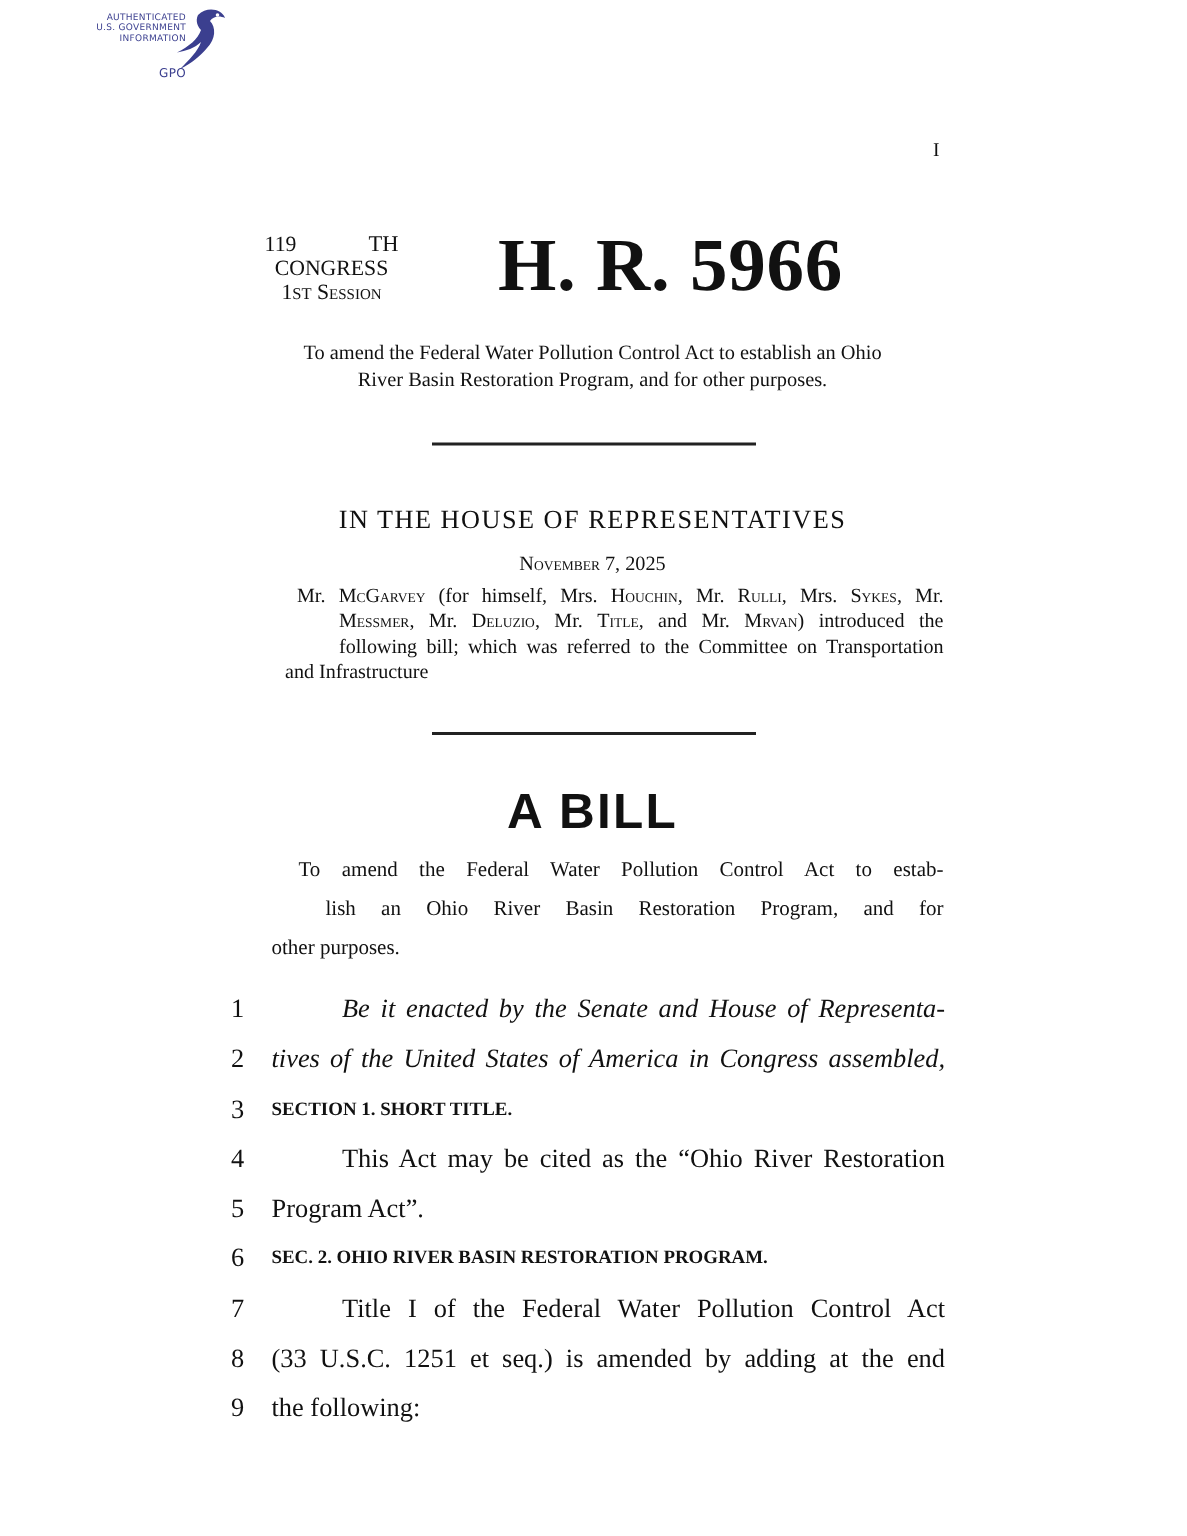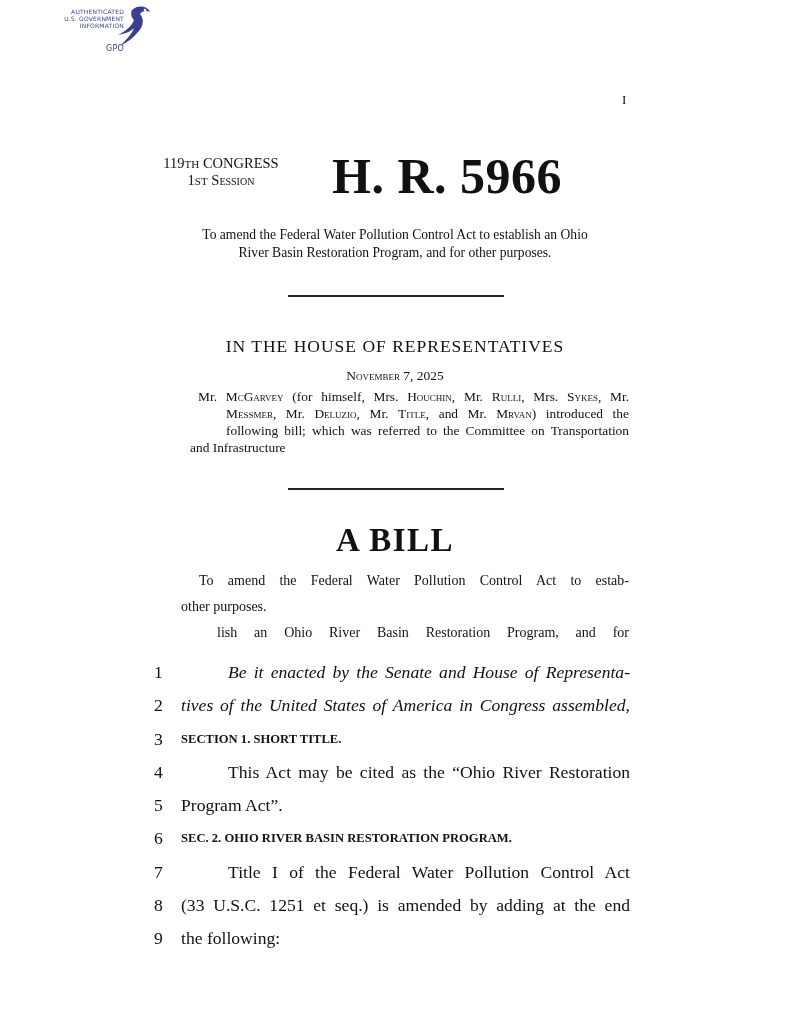--- a/index.html
+++ b/index.html
@@ -36,21 +36,21 @@
             font-family: "Liberation Serif", serif; font-size: 13.5px; font-variant: small-caps; }
 
     .sponsors { left: 162px; top: 388px; width: 467px;
                 font-family: "Liberation Serif", serif; font-size: 13.4px; line-height: 17px;
                 text-align: justify; }
     .sponsors .line { display: block; }
     .sponsors .indent { padding-left: 28px; }
     .sc { font-variant: small-caps; }
 
     .a-bill { left: 150px; top: 522px; width: 490px; text-align: center;
-              font-family: Liberation Serif, serif; font-weight: bold; font-size: 33px;
+              font-family: Liberation Sans, sans-serif; font-weight: bold; font-size: 33px;
               letter-spacing: 1.5px; }
 
     .long-title { left: 163px; top: 568px; width: 466px;
                   font-family: "Liberation Serif", serif; font-size: 14px; line-height: 26px; }
     .long-title .l { display: block; white-space: nowrap; }
     .long-title .ind { padding-left: 18px; }
     .justify { text-align: justify; text-align-last: justify; margin-left: 36px; }
 
     .body-lines { left: 150px; top: 656px; width: 480px;
                   font-family: "Liberation Serif", serif; font-size: 17.6px; }
@@ -74,21 +74,21 @@
   </div>
   <svg class="gpo-eagle" width="34" height="44" viewBox="0 0 34 44">
     <path d="M14 6 C20 0, 30 2, 32 8 C28 6, 24 7, 22 10 C26 14, 26 22, 20 28 C16 33, 10 38, 2 42 C8 36, 14 30, 16 24 C12 28, 6 30, 0 31 C8 27, 14 22, 16 16 C14 14, 12 10, 14 6 Z" fill="#3b3f8f"></path>
     <circle cx="27" cy="6" r="1.2" fill="#fff"></circle>
   </svg>
 </div>
 
 <div class="abs page-mark">I</div>
 
 <div class="abs congress">
-  <div><span>119</span><span class="sc" style="font-size:11px;">TH</span> <span>CONGRESS</span></div>
+  <div><span>119</span><span class="sc" style="font-size:15px;padding-left:48px;">TH</span> <span>CONGRESS</span></div>
   <div><span>1</span><span style="font-size:11px;">ST</span> <span class="sc">Session</span></div>
 </div>
 
 <div class="abs bill-no">H. R. 5966</div>
 
 <div class="abs bill-desc">
   <div>To amend the Federal Water Pollution Control Act to establish an Ohio</div>
   <div>River Basin Restoration Program, and for other purposes.</div>
 </div>
 
@@ -103,22 +103,22 @@
   <span class="line indent justify" id="sp2"><span>following bill; which was referred to the Committee on Transportation</span></span>
   <span class="line indent" id="sp3"><span>and Infrastructure</span></span>
 </div>
 
 <div class="abs rule rule2"></div>
 
 <div class="abs a-bill">A BILL</div>
 
 <div class="abs long-title">
   <span class="l justify">To amend the Federal Water Pollution Control Act to estab-</span>
+  <span class="l ind justify">lish an Ohio River Basin Restoration Program, and for</span>
   <span class="l ind">other purposes.</span>
-  <span class="l ind justify">lish an Ohio River Basin Restoration Program, and for</span>
 </div>
 
 <div class="abs body-lines" id="body-lines">
     <div class="bl">
       <span class="ln">1</span>
       <span class="txt indent just ital">Be it enacted by the Senate and House of Representa-</span>
     </div>
     <div class="bl">
       <span class="ln">2</span>
       <span class="txt just ital">tives of the United States of America in Congress assembled,</span>

